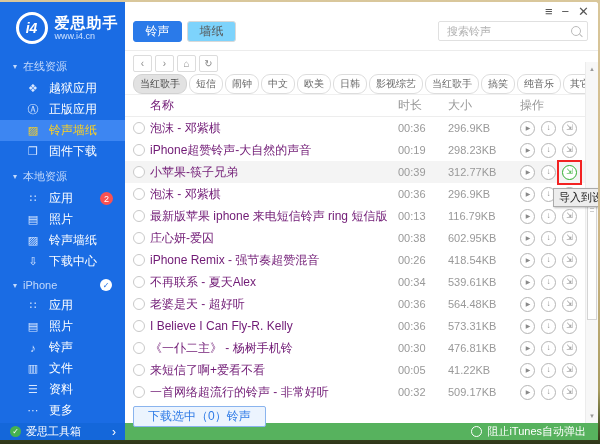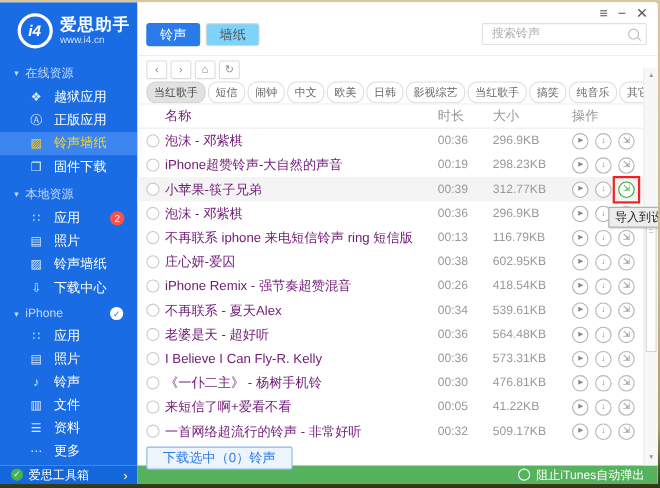--- a/index.html
+++ b/index.html
@@ -306,21 +306,21 @@
               </span>
               <span class="opbtn">
                 <span class="g">⇲</span>
               </span>
             </span>
           </div>
           <div class="trow">
             <span class="c-cb">
               <span class="cb"></span>
             </span>
-            <span class="c-name">不再联系 iphone 来电短信铃声 ring 短信版</span>
+            <span class="c-name">最新版苹果 iphone 来电短信铃声 ring 短信版</span>
             <span class="c-dur">00:13</span>
             <span class="c-size">116.79KB</span>
             <span class="c-ops">
               <span class="opbtn play">
                 <span class="g">▶</span>
               </span>
               <span class="opbtn">
                 <span class="g">↓</span>
               </span>
               <span class="opbtn">

